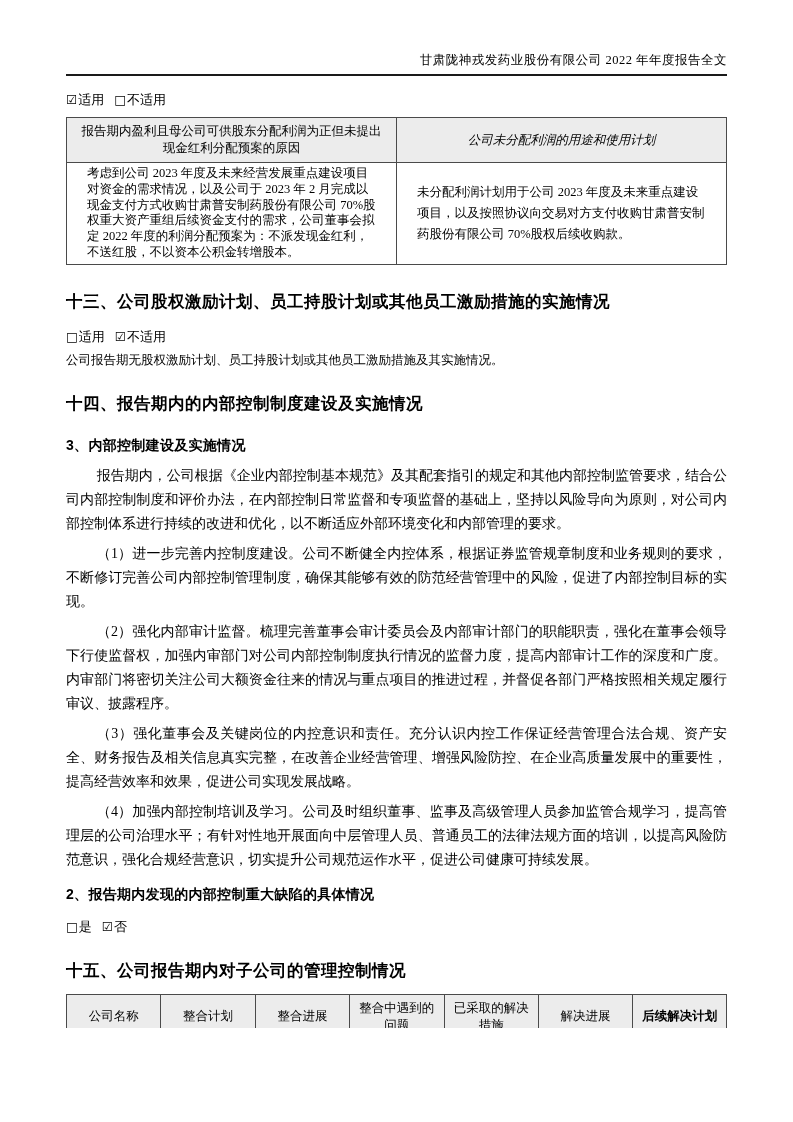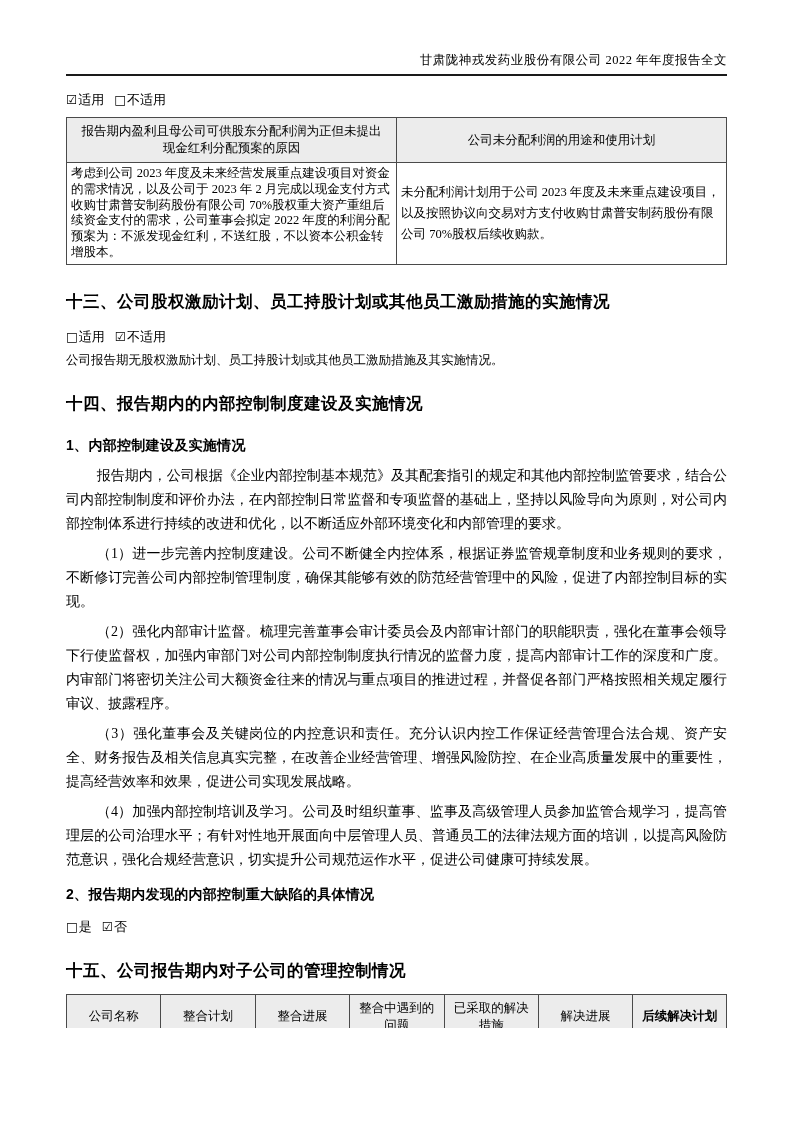--- a/index.html
+++ b/index.html
@@ -45,21 +45,21 @@
     vertical-align: middle;
   }
   table.tbl th {
     background: #ececec;
     font-weight: normal;
     text-align: center;
     padding: 5px 14px;
     line-height: 17px;
   }
   table.tbl td {
-    padding: 3px 4px;
+    padding: 3px 20px;
     line-height: 15.8px;
     text-align: left;
     vertical-align: top;
   }
   table.tbl td.vcenter { vertical-align: middle; line-height: 21px; }
   table.tbl2 th { padding: 5px 4px; }
   table.tbl2 td { line-height: 17px; padding: 3px 6px; }
   
   .h1 {
     font-family: "Liberation Sans", "DejaVu Sans", sans-serif;
@@ -108,40 +108,40 @@
   </div>
 
   <div class="checkline">
     <span class="cb-opt"><span class="cb-box">☑</span><span>适用</span></span><span class="cb-opt"><span class="cb-box">□</span><span>不适用</span></span>
   </div>
 
   <table class="tbl">
     <tbody>
         <tr>
       <th style="width:50%;">报告期内盈利且母公司可供股东分配利润为正但未提出现金红利分配预案的原因</th>
-      <th style="width:50%;">公司未分配利润的用途和使用计划</th>
+      <th style="width:50%;font-style:italic;">公司未分配利润的用途和使用计划</th>
     </tr>
     <tr>
       <td>考虑到公司 2023 年度及未来经营发展重点建设项目对资金的需求情况，以及公司于 2023 年 2 月完成以现金支付方式收购甘肃普安制药股份有限公司 70%股权重大资产重组后续资金支付的需求，公司董事会拟定 2022 年度的利润分配预案为：不派发现金红利，不送红股，不以资本公积金转增股本。</td>
       <td class="vcenter">未分配利润计划用于公司 2023 年度及未来重点建设项目，以及按照协议向交易对方支付收购甘肃普安制药股份有限公司 70%股权后续收购款。</td>
     </tr>
   </tbody>
     </table>
 
   <div class="h1" style="margin-top:24px;">十三、公司股权激励计划、员工持股计划或其他员工激励措施的实施情况</div>
 
   <div class="checkline">
     <span class="cb-opt"><span class="cb-box">□</span><span>适用</span></span><span class="cb-opt"><span class="cb-box">☑</span><span>不适用</span></span>
   </div>
 
   <div class="note">公司报告期无股权激励计划、员工持股计划或其他员工激励措施及其实施情况。</div>
 
   <div class="h1">十四、报告期内的内部控制制度建设及实施情况</div>
 
-  <div class="h2">1、内部控制建设及实施情况</div>
+  <div class="h2">3、内部控制建设及实施情况</div>
 
   <div class="para-block">
     <p class="para">报告期内，公司根据《企业内部控制基本规范》及其配套指引的规定和其他内部控制监管要求，结合公司内部控制制度和评价办法，在内部控制日常监督和专项监督的基础上，坚持以风险导向为原则，对公司内部控制体系进行持续的改进和优化，以不断适应外部环境变化和内部管理的要求。</p>
     <p class="para">（1）进一步完善内控制度建设。公司不断健全内控体系，根据证券监管规章制度和业务规则的要求，不断修订完善公司内部控制管理制度，确保其能够有效的防范经营管理中的风险，促进了内部控制目标的实现。</p>
     <p class="para">（2）强化内部审计监督。梳理完善董事会审计委员会及内部审计部门的职能职责，强化在董事会领导下行使监督权，加强内审部门对公司内部控制制度执行情况的监督力度，提高内部审计工作的深度和广度。内审部门将密切关注公司大额资金往来的情况与重点项目的推进过程，并督促各部门严格按照相关规定履行审议、披露程序。</p>
     <p class="para">（3）强化董事会及关键岗位的内控意识和责任。充分认识内控工作保证经营管理合法合规、资产安全、财务报告及相关信息真实完整，在改善企业经营管理、增强风险防控、在企业高质量发展中的重要性，提高经营效率和效果，促进公司实现发展战略。</p>
     <p class="para">（4）加强内部控制培训及学习。公司及时组织董事、监事及高级管理人员参加监管合规学习，提高管理层的公司治理水平；有针对性地开展面向中层管理人员、普通员工的法律法规方面的培训，以提高风险防范意识，强化合规经营意识，切实提升公司规范运作水平，促进公司健康可持续发展。</p>
   </div>
 
   <div class="h2" style="margin-top:12px;">2、报告期内发现的内部控制重大缺陷的具体情况</div>

